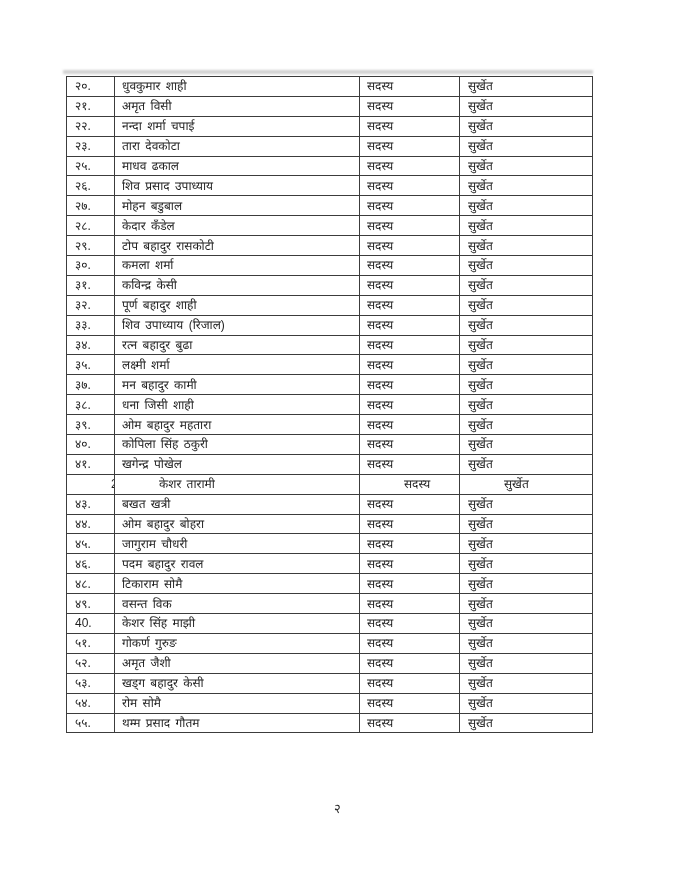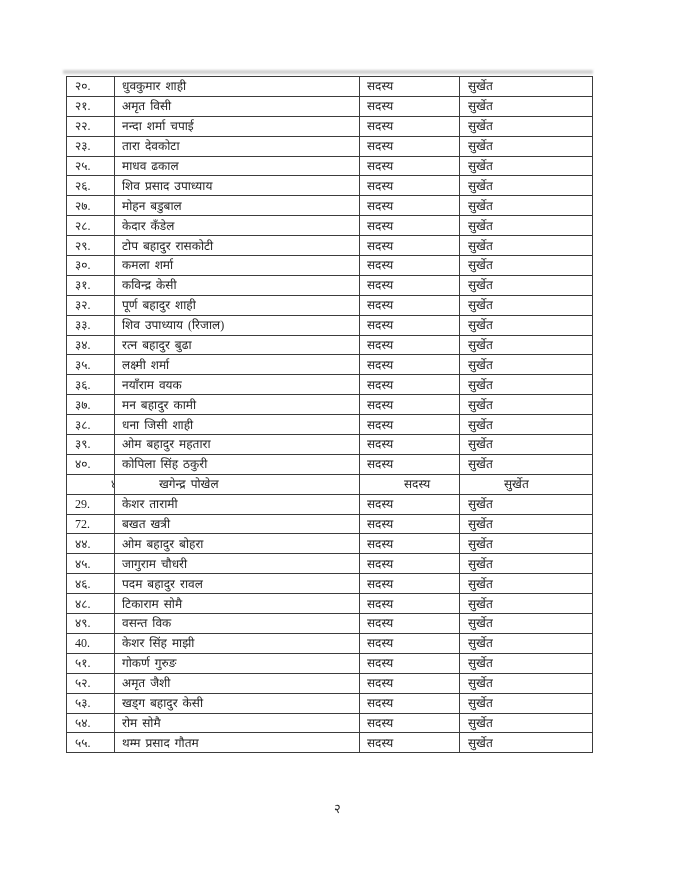--- a/index.html
+++ b/index.html
@@ -5,21 +5,21 @@
   html, body {
     margin: 0;
     padding: 0;
     background: #ffffff;
   }
   .page {
     position: relative;
     width: 675px;
     height: 874px;
     background: #ffffff;
-    font-family: Liberation Serif, serif;
+    font-family: Liberation Sans, sans-serif;
     color: #1f1f1f;
     overflow: hidden;
   }
   
   .scan-smudge {
     position: absolute;
     left: 63px;
     top: 70px;
     width: 530px;
     height: 4px;
@@ -161,26 +161,20 @@
           <td>सदस्य</td>
           <td>सुर्खेत</td>
         </tr>
         <tr>
           <td>३५.</td>
           <td>लक्ष्मी शर्मा</td>
           <td>सदस्य</td>
           <td>सुर्खेत</td>
         </tr>
         <tr>
-          <td>३६.</td>
-          <td>नयाँराम वयक</td>
-          <td>सदस्य</td>
-          <td>सुर्खेत</td>
-        </tr>
-        <tr>
           <td>३७.</td>
           <td>मन बहादुर कामी</td>
           <td>सदस्य</td>
           <td>सुर्खेत</td>
         </tr>
         <tr>
           <td>३८.</td>
           <td>धना जिसी शाही</td>
           <td>सदस्य</td>
           <td>सुर्खेत</td>
@@ -203,21 +197,21 @@
           <td>सदस्य</td>
           <td>सुर्खेत</td>
         </tr>
         <tr>
           <td>29.</td>
           <td>केशर तारामी</td>
           <td>सदस्य</td>
           <td>सुर्खेत</td>
         </tr>
         <tr>
-          <td>72.</td>
+          <td>४३.</td>
           <td>बखत खत्री</td>
           <td>सदस्य</td>
           <td>सुर्खेत</td>
         </tr>
         <tr>
           <td>४४.</td>
           <td>ओम बहादुर बोहरा</td>
           <td>सदस्य</td>
           <td>सुर्खेत</td>
         </tr>

